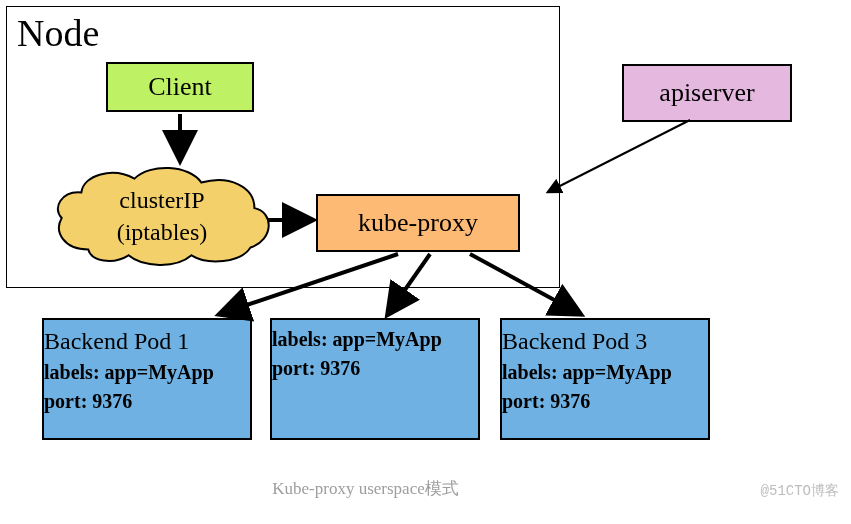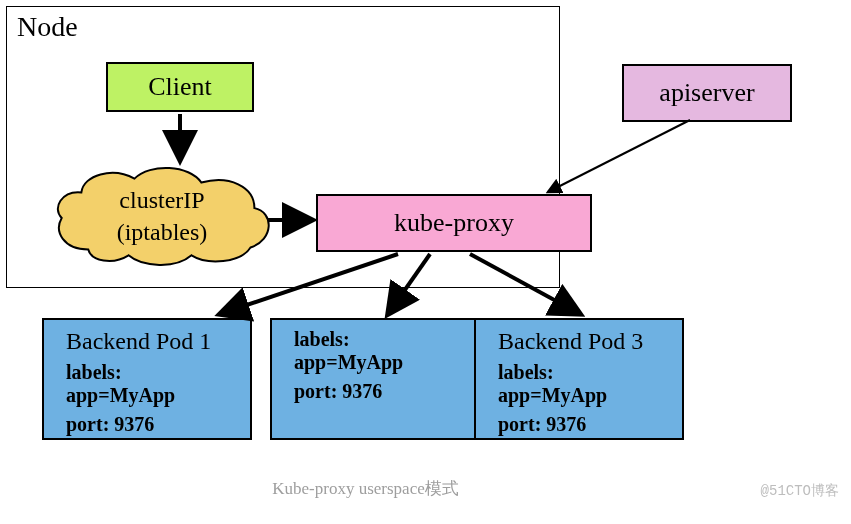--- a/index.html
+++ b/index.html
@@ -15,21 +15,21 @@
       left: 6px;
       top: 6px;
       width: 554px;
       height: 282px;
       border: 1px solid #000;
     }
     .node-title {
       position: absolute;
       left: 10px;
       top: 4px;
-      font-size: 28px;
+      font-size: 38px;
     }
     .client-box {
       position: absolute;
       left: 106px;
       top: 62px;
       width: 148px;
       height: 50px;
       background: #bef264;
       border: 2px solid #000;
       display: flex;
@@ -61,23 +61,23 @@
       flex-direction: column;
       justify-content: center;
       align-items: center;
       font-size: 24px;
       line-height: 1.35;
     }
     .kube-proxy-box {
       position: absolute;
       left: 316px;
       top: 194px;
-      width: 276px;
+      width: 204px;
       height: 58px;
-      background: #f9a8d4;
+      background: #fdba74;
       border: 2px solid #000;
       display: flex;
       align-items: center;
       justify-content: center;
       font-size: 26px;
     }
     .apiserver-box {
       position: absolute;
       left: 622px;
       top: 64px;
@@ -90,30 +90,30 @@
       justify-content: center;
       font-size: 26px;
     }
     .pod-box {
       position: absolute;
       top: 318px;
       width: 210px;
       height: 122px;
       background: #6eb1e2;
       border: 2px solid #000;
-      padding: 8px 22px;
+      padding: 8px 0;
       display: flex;
       flex-direction: column;
       gap: 6px;
     }
     .pod-title { font-size: 24px; }
     .pod-meta { font-size: 20px; font-weight: bold; }
     .pod1 { left: 42px; }
     .pod2 { left: 270px; }
-    .pod3 { left: 474px; }
+    .pod3 { left: 500px; }
     .caption {
       position: absolute;
       left: 0;
       width: 731px;
       bottom: 24px;
       text-align: center;
       font-family: Liberation Serif, serif;
       font-size: 17px;
       color: #9e9e9e;
     }

